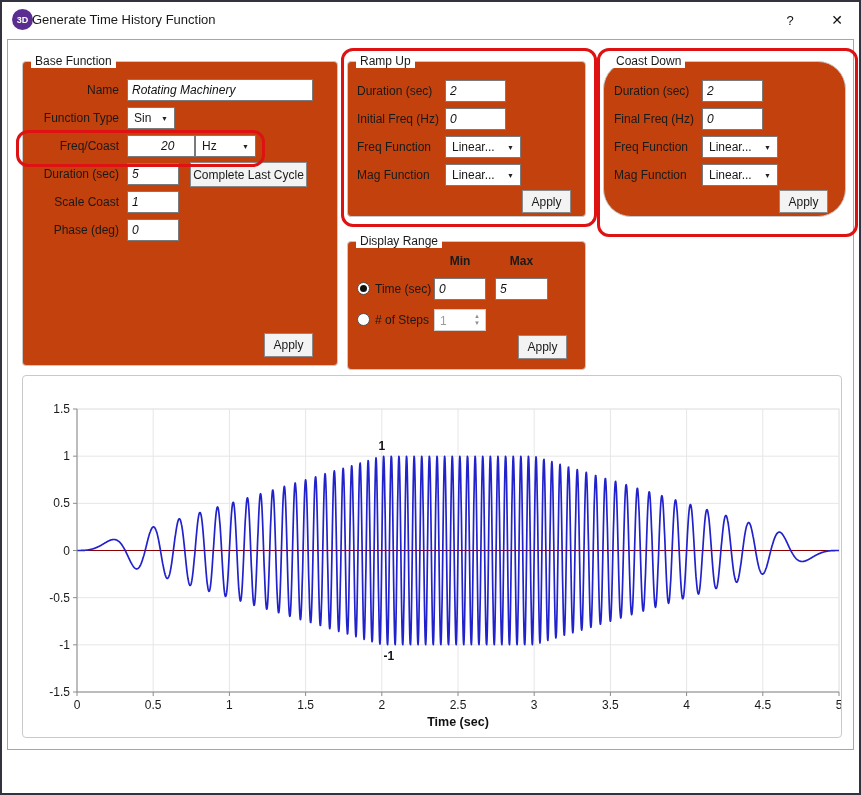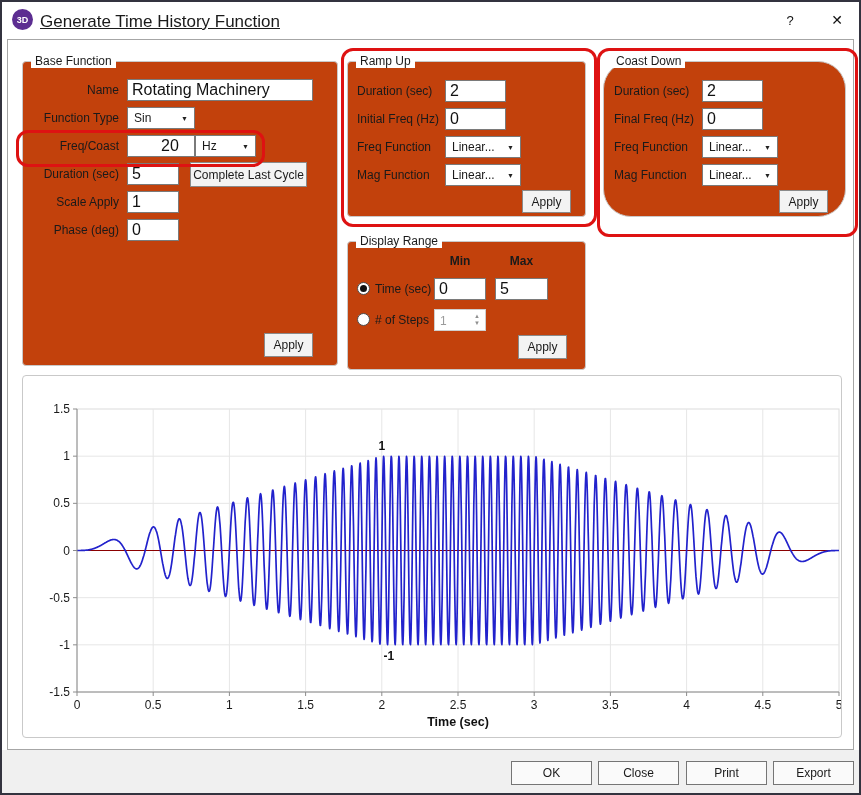--- a/index.html
+++ b/index.html
@@ -1,31 +1,31 @@
 <!DOCTYPE html>
 <html><head>
 <meta charset="utf-8">
 <style>
   html,body{margin:0;padding:0;background:#fff;}
   body{width:861px;height:795px;font-family:"Liberation Sans",sans-serif;font-size:12px;color:#1a1a1a;}
   .window{position:relative;width:861px;height:795px;box-sizing:border-box;border:2px solid #33333f;background:#fff;overflow:hidden;}
   .titlebar{position:absolute;left:0;top:0;right:0;height:42px;background:#fff;}
   .app-icon{position:absolute;left:10px;top:7px;width:21px;height:21px;border-radius:50%;background:#5c2d91;color:#fff;
     font-size:9px;font-weight:bold;display:flex;align-items:center;justify-content:center;}
-  .win-title{position:absolute;left:38px;top:10px;font-size:17px;white-space:nowrap;text-decoration:underline;}
+  .win-title{position:absolute;left:30px;top:10px;font-size:13px;white-space:nowrap;}
   .tb-btn{position:absolute;top:5px;width:32px;height:26px;display:flex;align-items:center;justify-content:center;font-size:13px;color:#111;}
   .tb-help{left:772px;}
   .tb-close{left:819px;font-size:14px;}
   .panel{position:absolute;left:5px;top:37px;width:847px;height:711px;box-sizing:border-box;border:1px solid #a6a6a6;background:#fff;}
   .group{position:absolute;box-sizing:border-box;border:1px solid #c9c9c9;border-radius:4px;background:#c2410c;}
   .group-title{position:absolute;top:-8px;left:8px;background:#fff;padding:0 4px;font-size:12px;white-space:nowrap;}
   .lbl{position:absolute;line-height:22px;white-space:nowrap;}
   .lbl-r{text-align:right;}
   .tb{position:absolute;box-sizing:border-box;height:22px;border:1px solid #7a7a7a;background:#fff;color:#111;
-    font-family:"Liberation Sans",sans-serif;font-size:16px;padding:0 4px;outline:none;}
+    font-family:"Liberation Sans",sans-serif;font-size:12px;padding:0 4px;outline:none;font-style:italic;}
   .dd{position:absolute;box-sizing:border-box;height:22px;border:1px solid #7a7a7a;background:#fff;display:flex;
     align-items:center;justify-content:space-between;padding:0 6px;cursor:default;}
   .dd .caret{font-size:7px;color:#222;margin-left:6px;}
   .btn{position:absolute;box-sizing:border-box;border:1px solid #8a8a8a;background:#f3f3f3;display:flex;align-items:center;
     justify-content:center;font-size:12px;cursor:default;white-space:nowrap;}
   .radio{position:absolute;width:13px;height:13px;box-sizing:border-box;border:1px solid #4d4d4d;border-radius:50%;background:#fff;}
   .radio.checked::after{content:"";position:absolute;left:2px;top:2px;width:7px;height:7px;border-radius:50%;background:#111;}
   .spinner{position:absolute;box-sizing:border-box;height:22px;border:1px solid #cfcfcf;background:#fff;color:#9b9b9b;display:flex;align-items:stretch;}
   .spin-val{flex:1;padding:4px 0 0 5px;font-size:12px;}
   .spin-arrows{width:16px;display:flex;flex-direction:column;align-items:center;justify-content:center;color:#8f8f8f;}
@@ -49,34 +49,34 @@
     <span class="tb-btn tb-close">✕</span>
   </div>
 
   <div class="panel">
 
     <div class="group" style="left:14px;top:21px;width:316px;height:305px;">
       <span class="group-title">Base Function</span>
       <span class="lbl lbl-r" style="left:0;top:17px;width:96px;">Name</span>
       <input class="tb" style="left: 104px; top: 17px; width: 186px;" value="Rotating Machinery">
       <span class="lbl lbl-r" style="left:0;top:45px;width:96px;">Function Type</span>
-      <div class="dd" style="left:104px;top:45px;width:68px;">
+      <div class="dd" style="left:104px;top:45px;width:48px;">
         <span>Sin</span>
           <span class="caret">▼</span>
       </div>
       <span class="lbl lbl-r" style="left:0;top:73px;width:96px;">Freq/Coast</span>
       <input class="tb" style="left: 104px; top: 73px; width: 68px; padding-left: 33px;" value="20">
       <div class="dd" style="left:172px;top:73px;width:61px;">
         <span>Hz</span>
           <span class="caret">▼</span>
       </div>
       <span class="lbl lbl-r" style="left:0;top:101px;width:96px;">Duration (sec)</span>
       <input class="tb" style="left: 104px; top: 101px; width: 52px;" value="5">
       <div class="btn" style="left:167px;top:100px;width:117px;height:25px;">Complete Last Cycle</div>
-      <span class="lbl lbl-r" style="left:0;top:129px;width:96px;">Scale Apply</span>
+      <span class="lbl lbl-r" style="left:0;top:129px;width:96px;">Scale Coast</span>
       <input class="tb" style="left: 104px; top: 129px; width: 52px;" value="1">
       <span class="lbl lbl-r" style="left:0;top:157px;width:96px;">Phase (deg)</span>
       <input class="tb" style="left: 104px; top: 157px; width: 52px;" value="0">
       <div class="btn" style="left:241px;top:271px;width:49px;height:24px;">Apply</div>
     </div>
 
     <div class="group" style="left:339px;top:21px;width:239px;height:156px;">
       <span class="group-title">Ramp Up</span>
       <span class="lbl" style="left:9px;top:18px;">Duration (sec)</span>
       <input class="tb" style="left: 97px; top: 18px; width: 61px;" value="2">
@@ -195,20 +195,14 @@
           <line x1="50" y1="316" x2="54" y2="316" stroke="#8c8c8c"></line>
           <text x="47" y="320" text-anchor="end" font-size="12" font-family="Liberation Sans, sans-serif" fill="#1a1a1a">-1.5</text>
           <text x="358.8" y="74.16666666666666" text-anchor="middle" font-size="12" font-weight="bold" font-family="Liberation Sans, sans-serif" fill="#111111">1</text>
           <text x="365.8" y="283.83333333333337" text-anchor="middle" font-size="12" font-weight="bold" font-family="Liberation Sans, sans-serif" fill="#111111">-1</text>
           <text x="435" y="350" text-anchor="middle" font-size="12.5" font-weight="bold" font-family="Liberation Sans, sans-serif" fill="#111111">Time (sec)</text>
         </svg>
     </div>
 
   </div>
 
-  <div class="footer">
-    <div class="btn" style="left:509px;">OK</div>
-    <div class="btn" style="left:596px;">Close</div>
-    <div class="btn" style="left:684px;">Print</div>
-    <div class="btn" style="left:771px;">Export</div>
-  </div>
 
 </div>
 
 </body></html>

